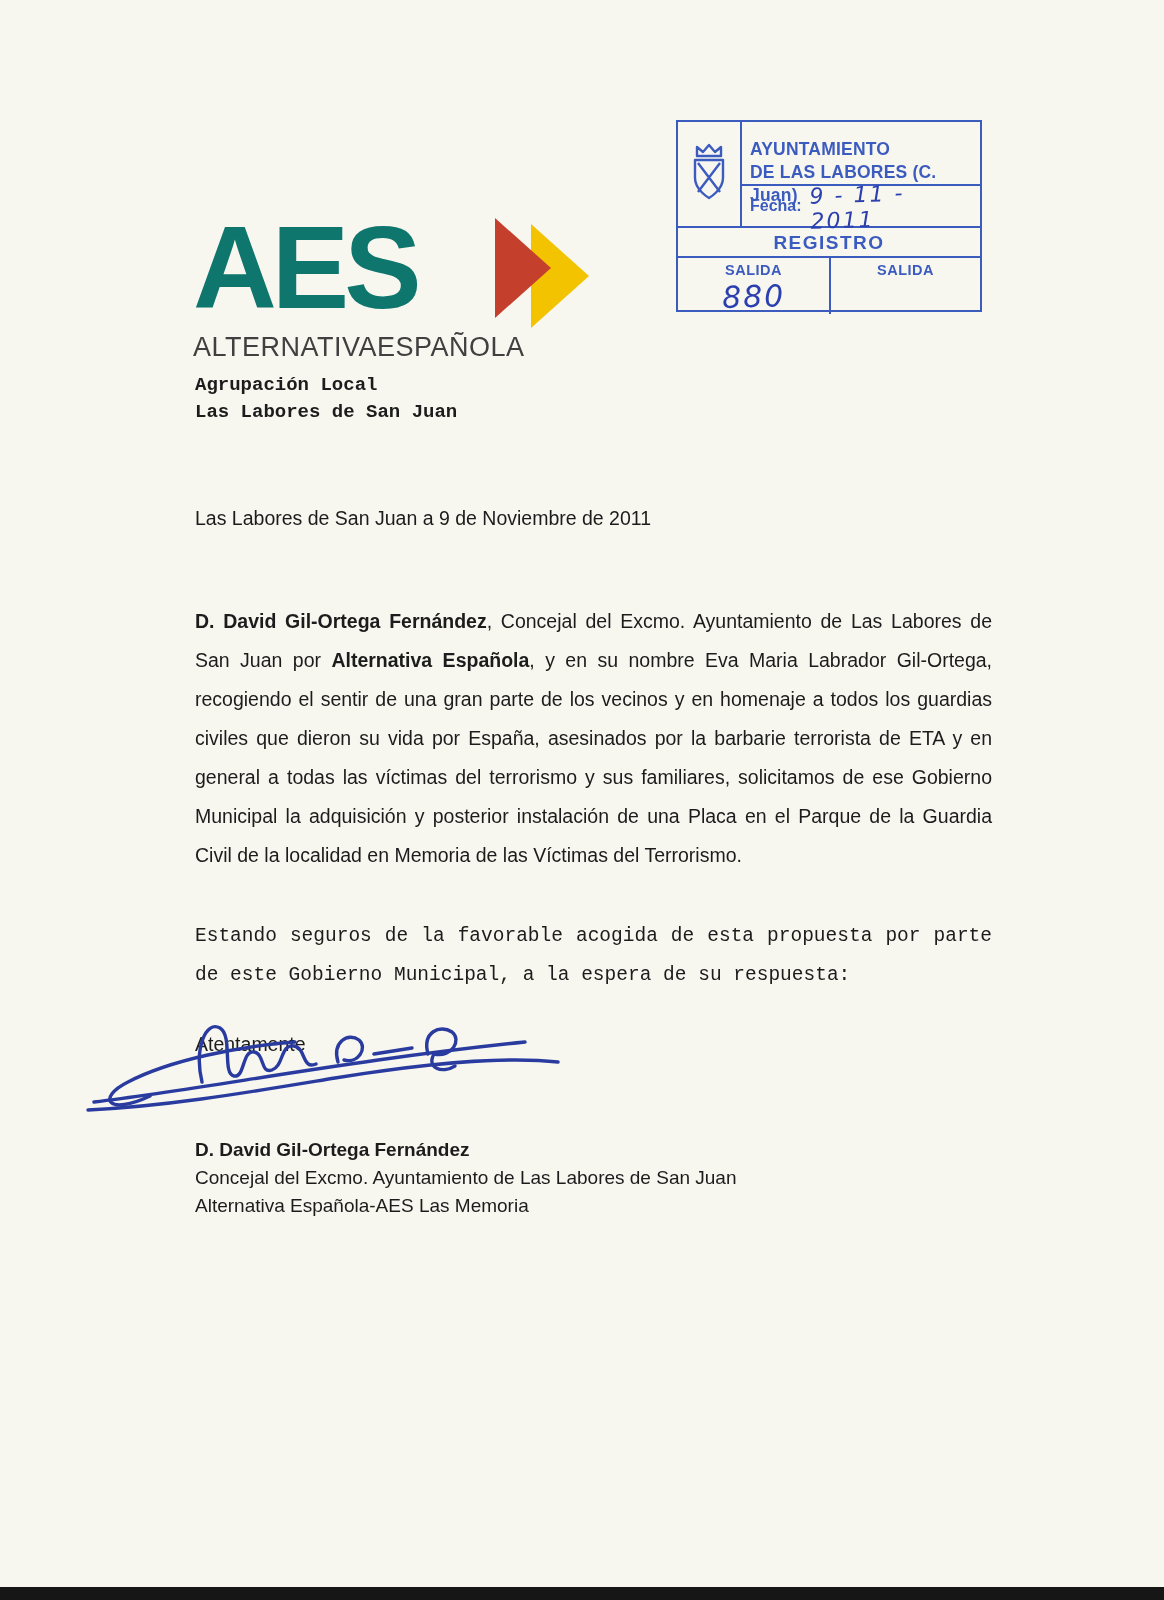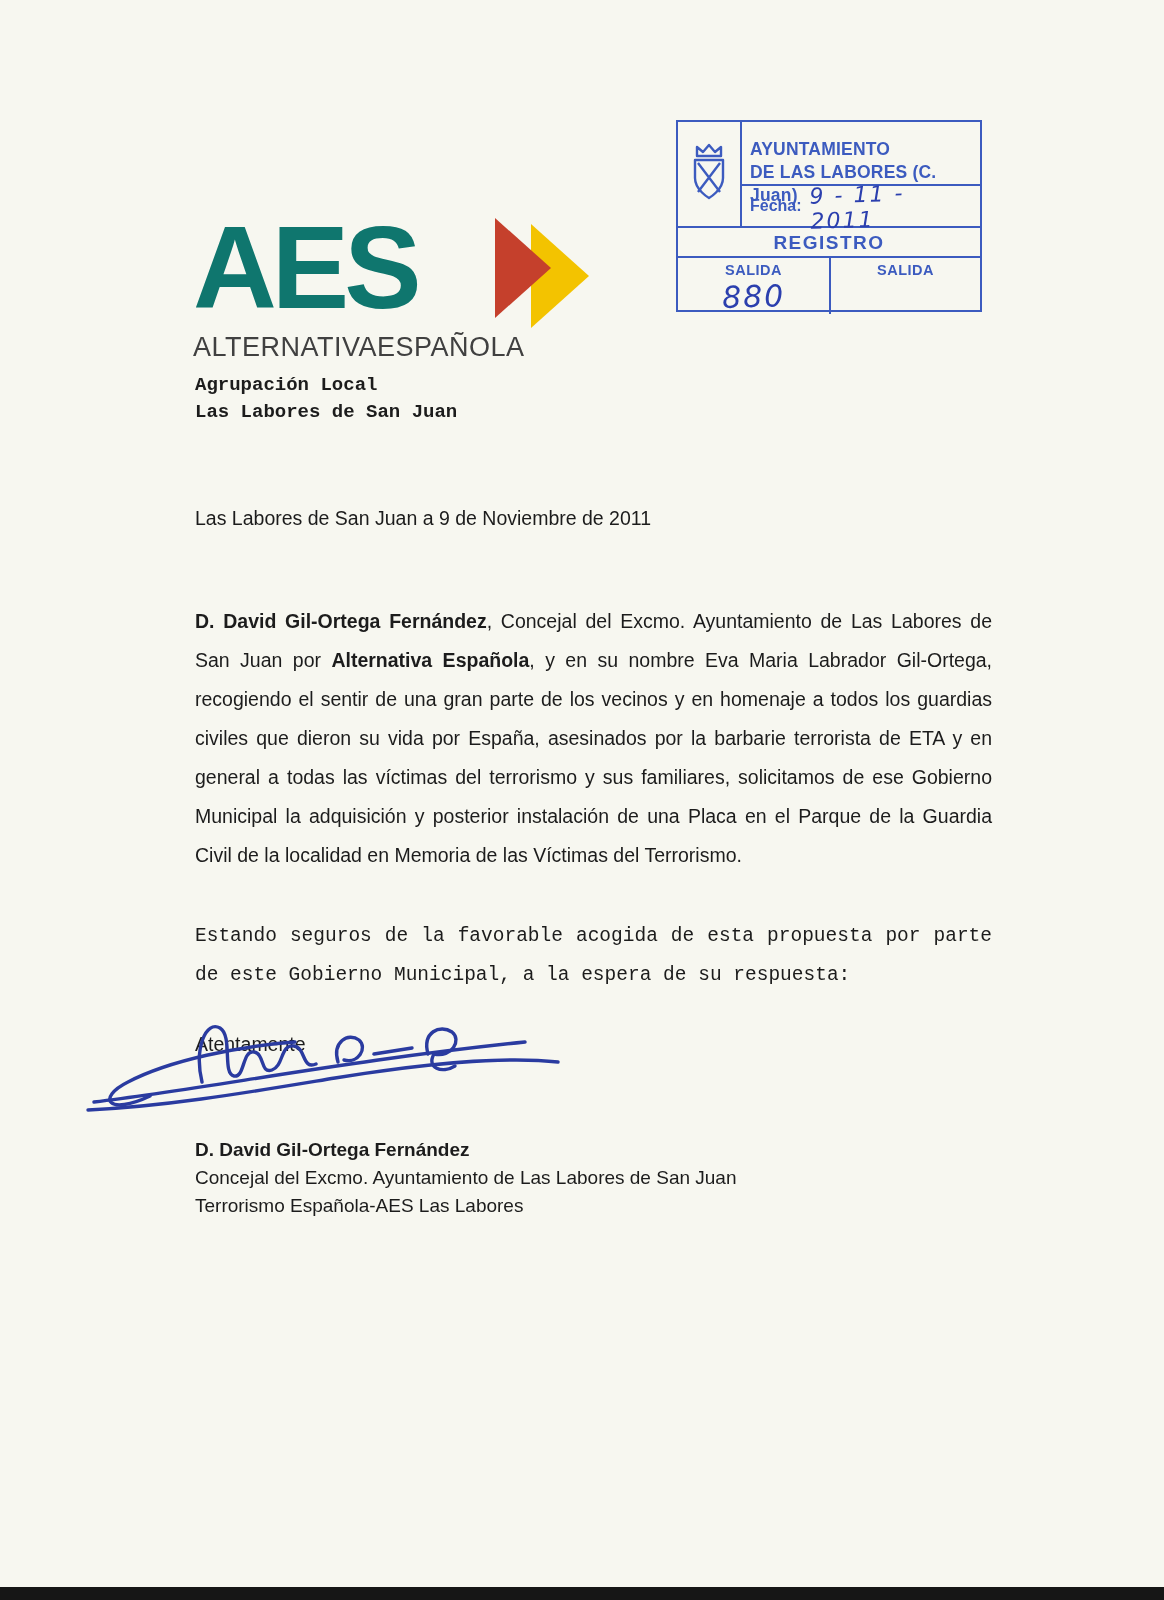--- a/index.html
+++ b/index.html
@@ -139,18 +139,18 @@
     <path d="M70 118 C 28 138 16 120 48 104 C 90 82 160 68 215 64"></path>
     <path d="M122 104 C 114 70 126 42 140 50 C 153 58 142 96 154 98 C 165 100 162 72 174 74 C 185 76 180 96 192 92 C 204 88 200 66 214 68 C 226 70 222 92 236 86"></path>
     <path d="M258 84 C 252 64 268 54 279 62 C 288 70 278 86 264 82"></path>
     <path d="M294 76 L 332 70"></path>
     <path d="M348 76 C 342 54 360 46 372 54 C 382 62 372 80 354 76 C 346 90 362 96 375 88"></path>
   </svg>
 
   <div class="sig-block">
     <div class="sig-name">D. David Gil-Ortega Fernández</div>
     <div>Concejal del Excmo. Ayuntamiento de Las Labores de San Juan</div>
-    <div>Terrorismo Española-AES Las Labores</div>
+    <div>Alternativa Española-AES Las Memoria</div>
   </div>
 
   <div class="bottom-bar"></div>
 
 </div>
 
 </body></html>

